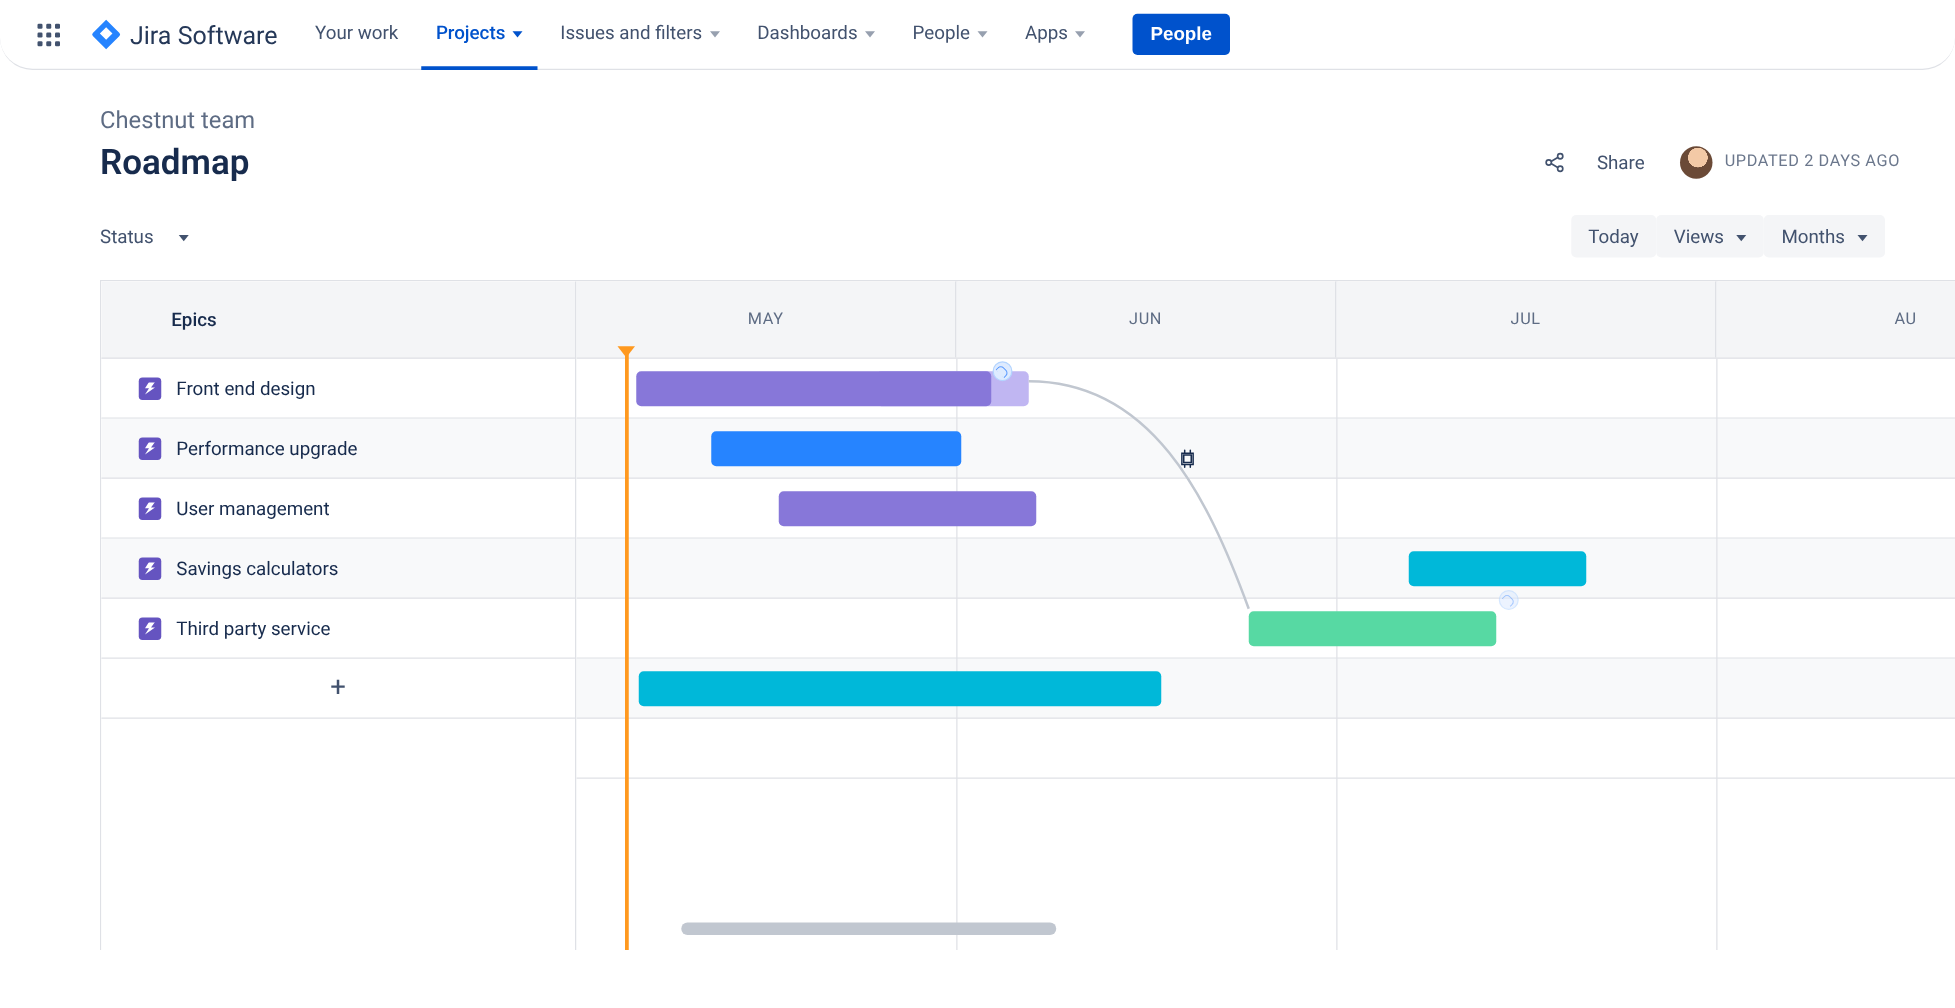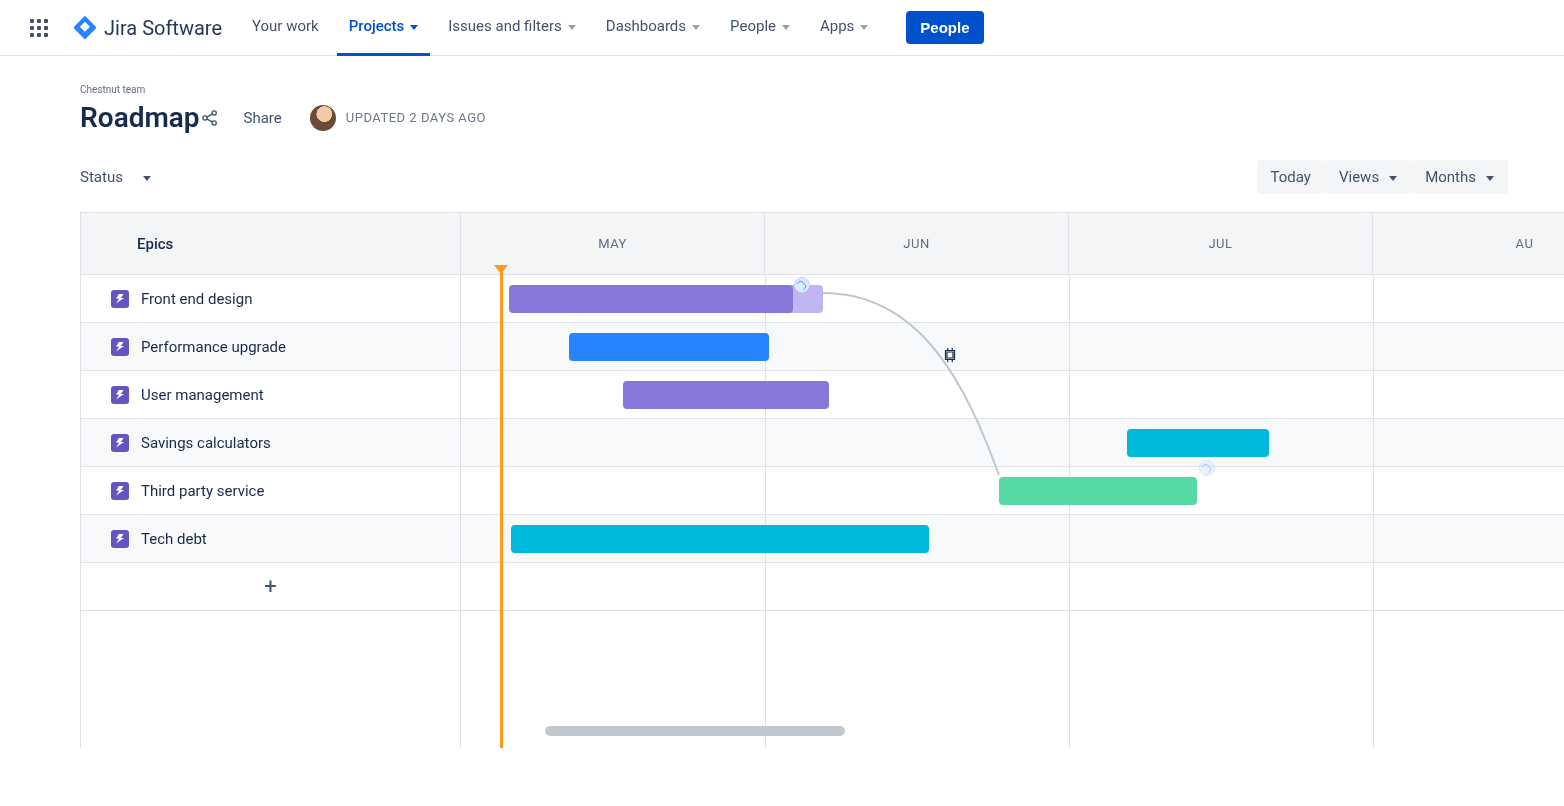--- a/index.html
+++ b/index.html
@@ -15,36 +15,36 @@
     --purple-l:#C0B6F2;
     --bar-blue:#2684FF;
     --teal:#00B8D9;
     --green:#57D9A3;
     --epic:#6554C0;
   }
   *{box-sizing:border-box}
   html,body{margin:0;padding:0;font-family:-apple-system,BlinkMacSystemFont,"Segoe UI",Roboto,Helvetica,Arial,sans-serif;color:var(--text);font-size:14px;}
 
   
-  .topnav{display:flex;align-items:center;height:56px;padding:0 24px;border-bottom:1px solid var(--border);gap:18px;}
+  .topnav{display:flex;align-items:center;height:56px;padding:0 24px;border-bottom:1px solid var(--border);gap:18px;border-radius:26px;}
   .app-switcher{display:grid;grid-template-columns:repeat(3,4px);grid-auto-rows:4px;gap:3px;padding:6px;border-radius:4px;}
   .app-switcher span{background:#42526E;width:4px;height:4px;border-radius:1px;display:block}
   .logo{display:flex;align-items:center;gap:6px;font-size:20px;color:#253858;white-space:nowrap}
   .logo svg{width:26px;height:26px}
   .nav-items{display:flex;align-items:center;gap:6px;}
   .nav-item{display:flex;align-items:center;gap:6px;height:56px;padding:0 12px;color:#42526E;font-size:15px;border-bottom:3px solid transparent;position:relative;cursor:pointer}
   .nav-item.active{color:var(--blue);border-bottom-color:var(--blue);font-weight:500}
   .nav-caret{width:0;height:0;border-left:4px solid transparent;border-right:4px solid transparent;border-top:5px solid #97A0AF;margin-top:2px}
   .nav-item.active .nav-caret{border-top-color:var(--blue)}
   .btn-primary{background:var(--blue);color:#fff;font-weight:600;padding:8px 14px;border:none;border-radius:4px;font-size:15px;cursor:pointer;margin-left:8px}
 
   
   .page{padding:28px 0 0 80px;}
-  .breadcrumb{color:var(--muted);font-size:10px;margin-bottom:6px}
-  .title-row{display:flex;align-items:center;padding-right:56px}
+  .breadcrumb{color:var(--muted);font-size:19px;margin-bottom:6px}
+  .title-row{display:flex;align-items:center;justify-content:space-between;padding-right:44px}
   .page-title{font-size:28px;font-weight:600;color:#172B4D;margin:0}
   .title-actions{display:flex;align-items:center;gap:28px}
   .share{display:flex;align-items:center;gap:24px;color:#42526E;font-size:15px;cursor:pointer}
   .share svg{width:20px;height:20px}
   .updated{display:flex;align-items:center;gap:10px;font-size:13px;letter-spacing:.5px;color:var(--muted2)}
   .avatar{width:26px;height:26px;border-radius:50%;background:radial-gradient(circle at 55% 35%,#f3c9a6 0 35%,#6b4a37 36% 100%);box-shadow:0 0 0 2px #fff}
 
   
   .filter-row{display:flex;align-items:center;justify-content:space-between;margin:26px 0 18px;padding-right:56px}
   .status{display:flex;align-items:center;gap:20px;color:#42526E;font-size:15px;cursor:pointer}
@@ -202,24 +202,20 @@
           <span class="epic-name">User management</span>
         </div>
       <div class="epic-row alt">
           <span class="epic-icon"></span>
           <span class="epic-name">Savings calculators</span>
         </div>
       <div class="epic-row">
           <span class="epic-icon"></span>
           <span class="epic-name">Third party service</span>
         </div>
-      <div class="epic-row alt">
-          <span class="epic-icon"></span>
-          <span class="epic-name">Tech debt</span>
-        </div>
       <div class="add-row">
           <span class="plus">+</span>
         </div>
     </div>
 
     <div class="timeline">
       <div class="month-hdr">
         <div class="month">MAY</div>
         <div class="month">JUN</div>
         <div class="month">JUL</div>

